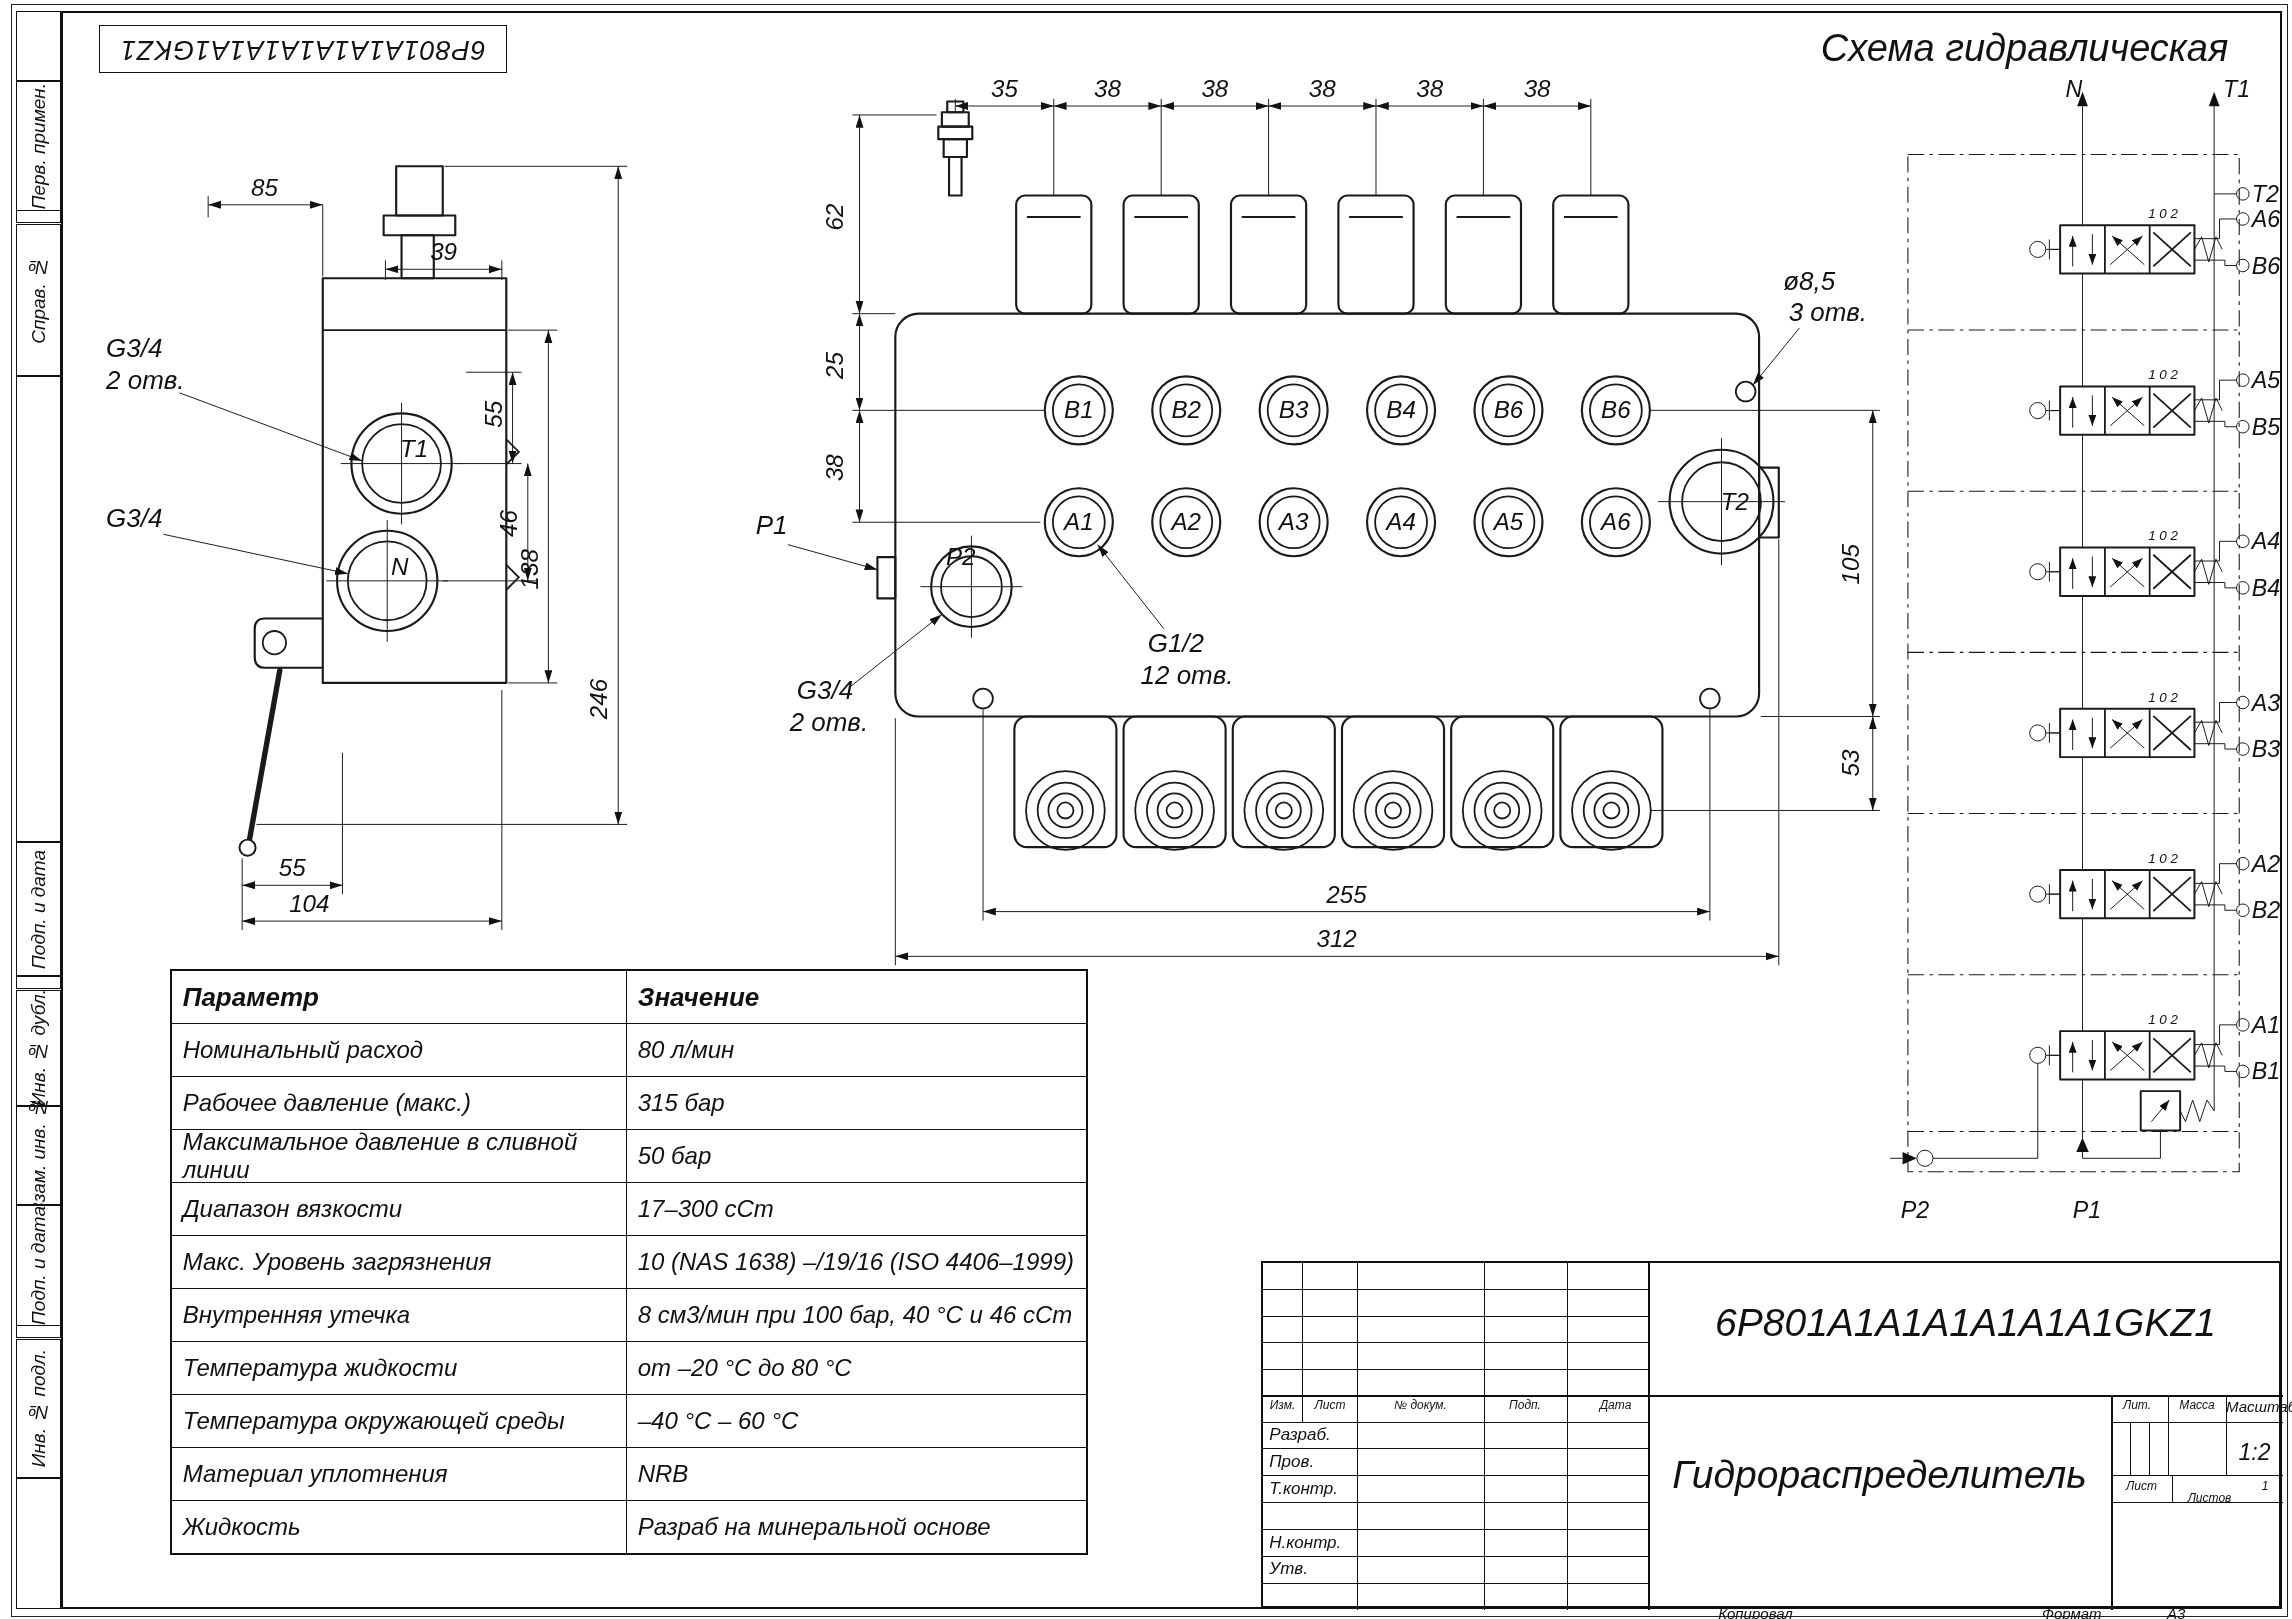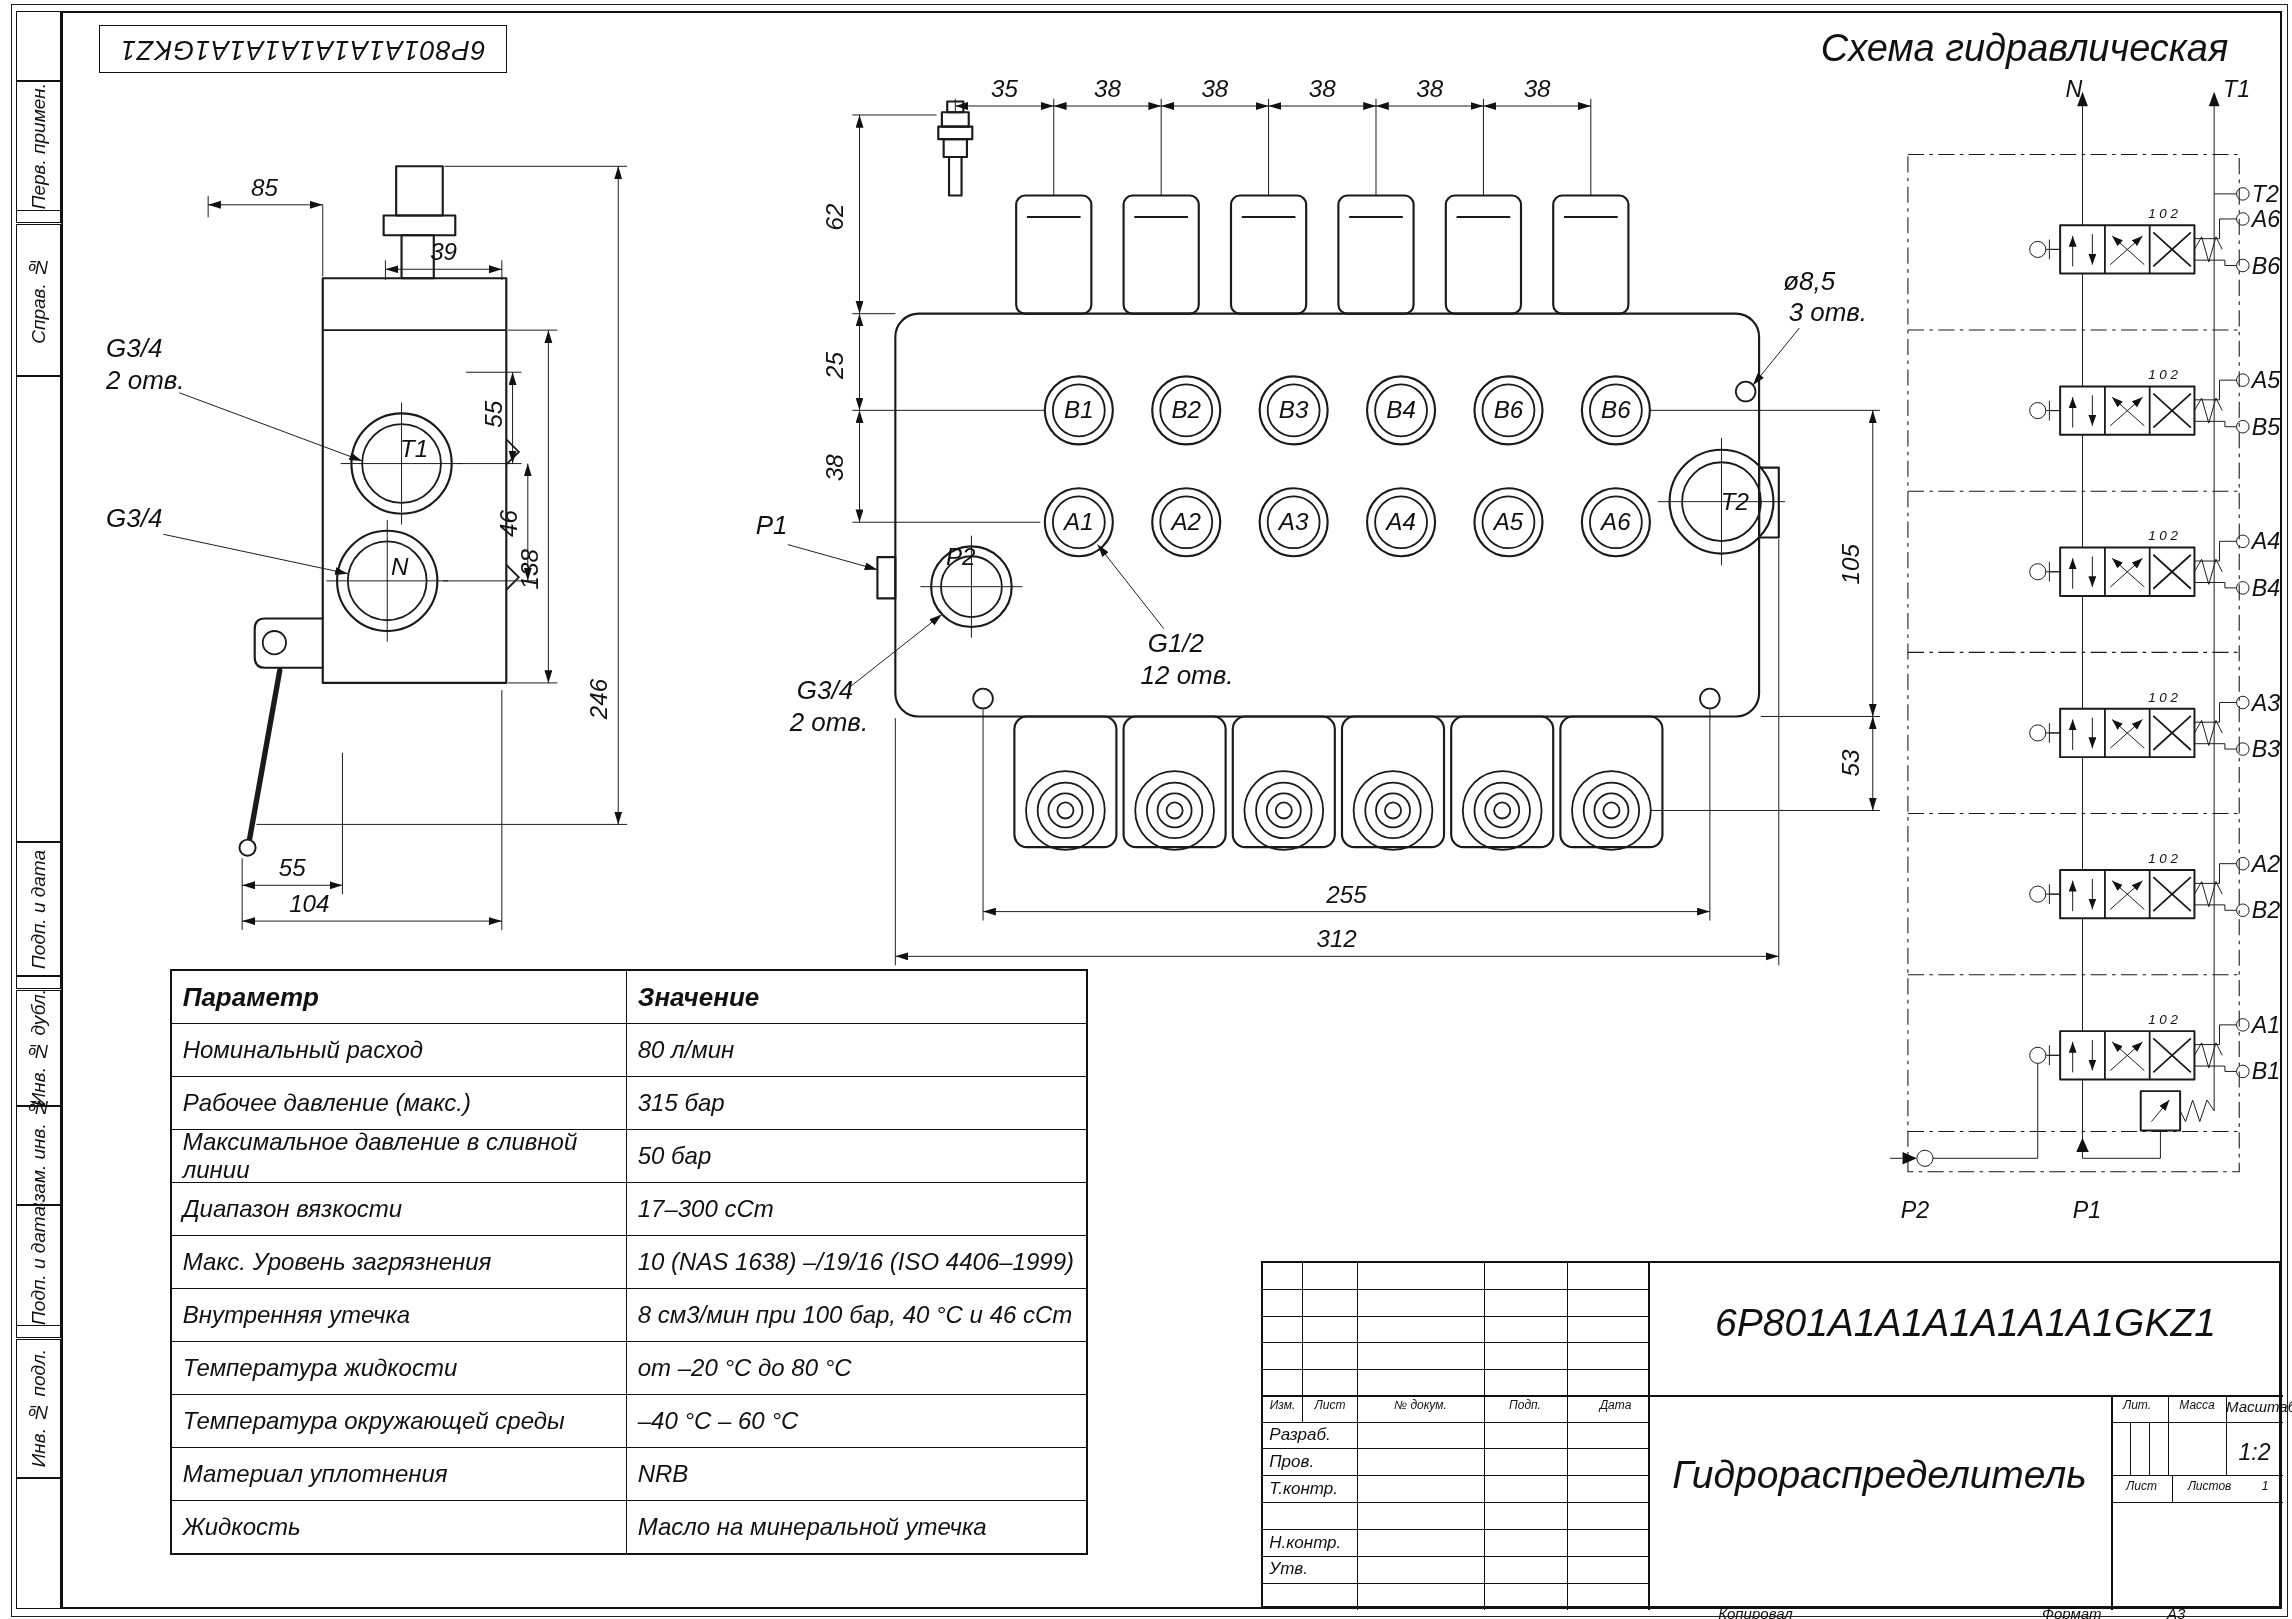--- a/index.html
+++ b/index.html
@@ -507,21 +507,21 @@
   <div class="trow">
       <div class="tc1">Температура окружающей среды</div>
       <div class="tc2">–40 °С – 60 °С</div>
     </div>
   <div class="trow">
       <div class="tc1">Материал уплотнения</div>
       <div class="tc2">NRB</div>
     </div>
   <div class="trow">
       <div class="tc1">Жидкость</div>
-      <div class="tc2">Масло на минеральной утечка</div>
+      <div class="tc2">Разраб на минеральной основе</div>
     </div>
 </div>
 
 <div class="tblock">
   <div class="vl" style="left:39px;top:0;height:159px"></div>
   <div class="vl" style="left:94px;top:0;height:347px"></div>
   <div class="vl" style="left:221px;top:0;height:347px"></div>
   <div class="vl" style="left:304px;top:0;height:347px"></div>
   <div class="vlT" style="left:385px;top:0;height:347px"></div>
   <div class="vlT" style="left:848px;top:132px;height:215px"></div>
@@ -556,20 +556,20 @@
   <div class="tsl" style="left:6.3px;top:216px;width:88px">Т.контр.</div>
   <div class="tsl" style="left:6.3px;top:270px;width:88px">Н.контр.</div>
   <div class="tsl" style="left:6.3px;top:296px;width:88px">Утв.</div>
   <div class="ts big" style="left:385px;top:38px;width:635px">6P801A1A1A1A1A1A1GKZ1</div>
   <div class="ts big" style="left:385px;top:190px;width:463px">Гидрораспределитель</div>
   <div class="ts" style="left:848px;top:135px;width:52px">Лит.</div>
   <div class="ts" style="left:905px;top:135px;width:58px">Масса</div>
   <div class="ts" style="left:963px;top:135px;width:57px;font-size:15px">Масштаб</div>
   <div class="ts" style="left:963px;top:176px;width:57px;font-size:23px">1:2</div>
   <div class="ts" style="left:848px;top:216px;width:61px">Лист</div>
-  <div class="ts" style="left:909px;top:216px;width:75px">Листов</div>
+  <div class="ts" style="left:909px;top:228px;width:75px">Листов</div>
   <div class="ts" style="left:984px;top:216px;width:36px">1</div>
 </div>
 
 <div class="foot" style="left:1639px;width:233px;text-align:center">Копировал</div>
 <div class="foot" style="left:2042px">Формат</div>
 <div class="foot" style="left:2167px">A3</div>
 
 
 </body></html>

